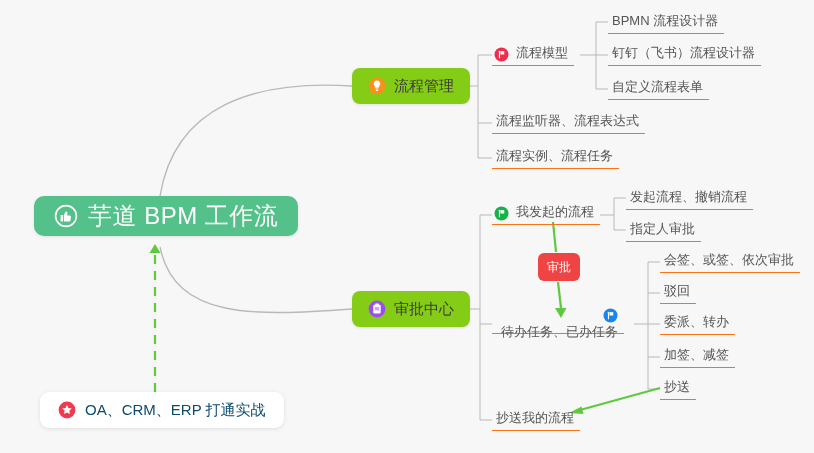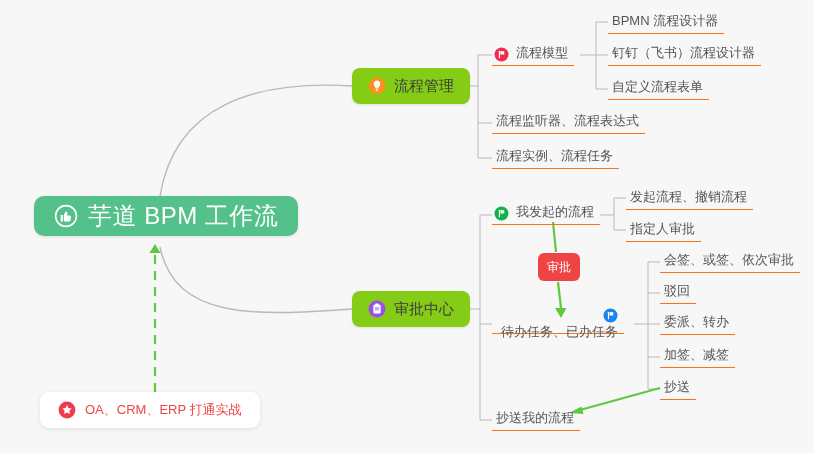--- a/index.html
+++ b/index.html
@@ -67,22 +67,22 @@
     padding:0 9px;
     justify-content:center;
   }
 
   
   .callout{
     background:#ffffff;
     border-radius:9px;
     height:36px;
     padding:0 18px;
-    font-size:13px;
-    color:#ef4444;
+    font-size:15px;
+    color:#0c4a6e;
     box-shadow:0 1px 4px rgba(0,0,0,.10);
   }
   .callout .label{margin-left:9px;}
 
   
   .ic{display:inline-flex;align-items:center;justify-content:center;flex:none;}
   .ic svg{display:block;}
 </style>
 </head>
 <body style="background: rgb(247, 247, 247);">

